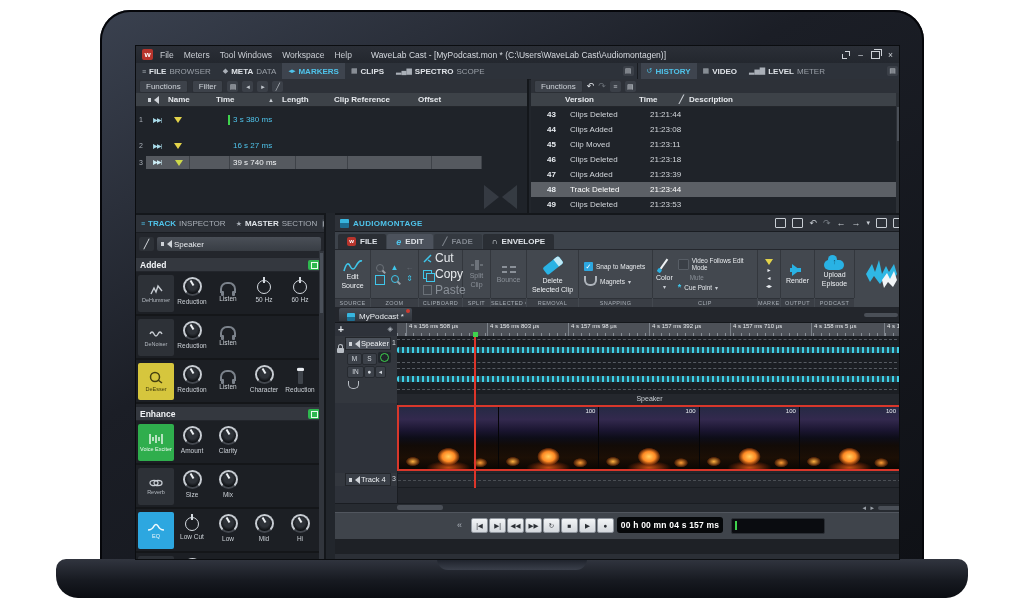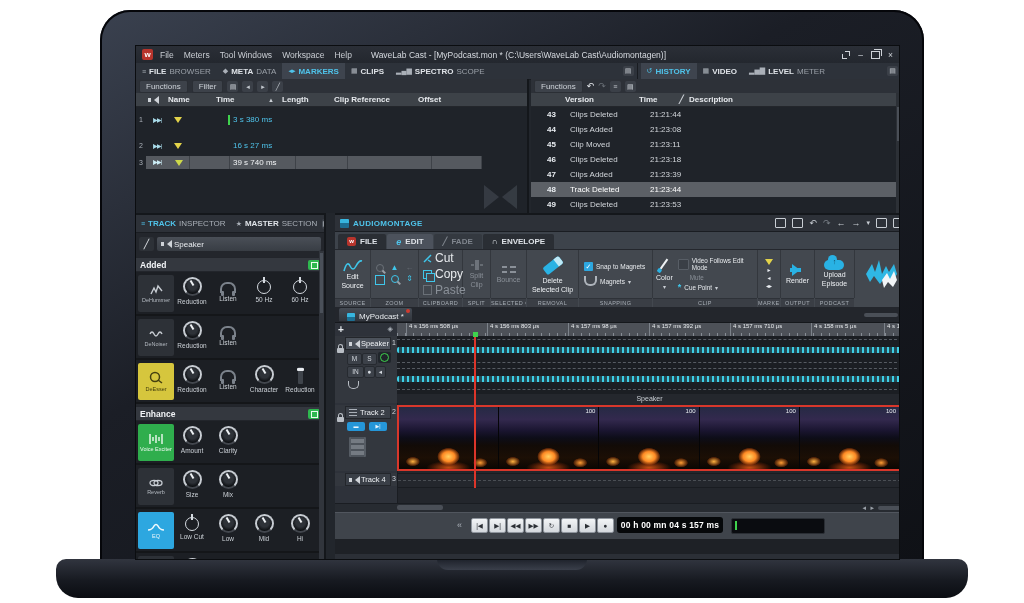--- a/index.html
+++ b/index.html
@@ -710,31 +710,20 @@
             <span class="sbtn" style="position:absolute;left:27px;top:17px;width:13px">S</span>
             <span class="grnmon" style="position:absolute;left:43px;top:16px">
                 <i></i>
               </span>
             <span class="sbtn" style="position:absolute;left:12px;top:30px;width:15px">IN</span>
             <span class="sbtn" style="position:absolute;left:29px;top:30px;width:9px">●</span>
             <span class="sbtn" style="position:absolute;left:40px;top:30px;width:9px">◂</span>
             <span class="bucket" style="position:absolute;left:13px;top:45px"></span>
           </div>
 
-          <div style="position:absolute;left:0;top:82px;width:62px;height:66px;background:#33373e">
-            <span class="lockic" style="left:2px;top:12px"></span>
-            <div class="thname dim2" style="position:absolute;left:10px;top:1px;width:46px;box-sizing:border-box">
-                <span style="width:8px;height:8px;background:repeating-linear-gradient(#aab0b8 0 1px,transparent 1px 3px);flex:none"></span>
-                <span>Track 2</span>
-              </div>
-            <span class="tnum" style="right:1px;top:3px">2</span>
-            <span class="bluebtn" style="position:absolute;left:12px;top:17px">▬</span>
-            <span class="bluebtn" style="position:absolute;left:34px;top:17px">▶|</span>
-            <span class="film" style="position:absolute;left:14px;top:32px"></span>
-          </div>
 
           <div style="position:absolute;left:0;top:150px;width:62px;height:13px;background:#33373e">
             <div class="thname dim2" style="position:absolute;left:10px;top:0;width:46px;box-sizing:border-box">
                 <span class="spk"></span>
                 <span>Track 4</span>
               </div>
             <span class="tnum" style="right:1px;top:2px">3</span>
           </div>
         </div>
 

